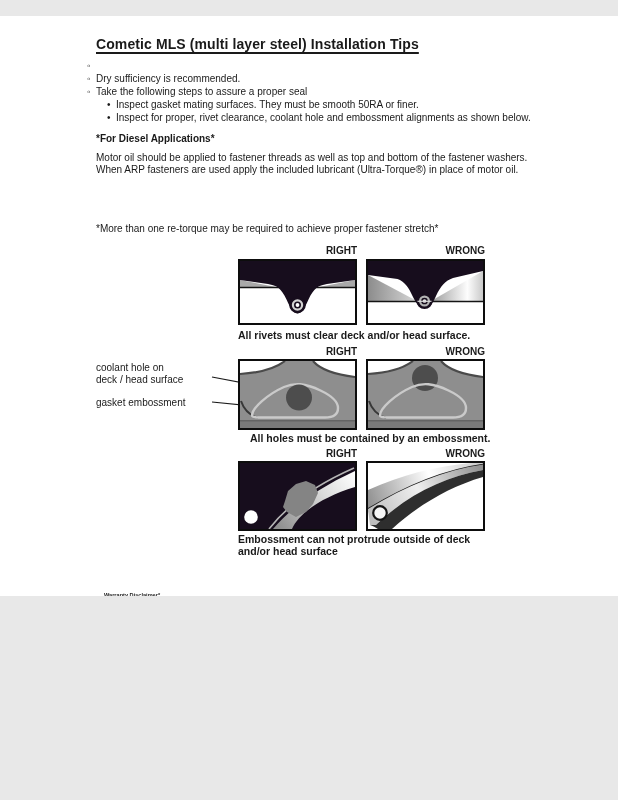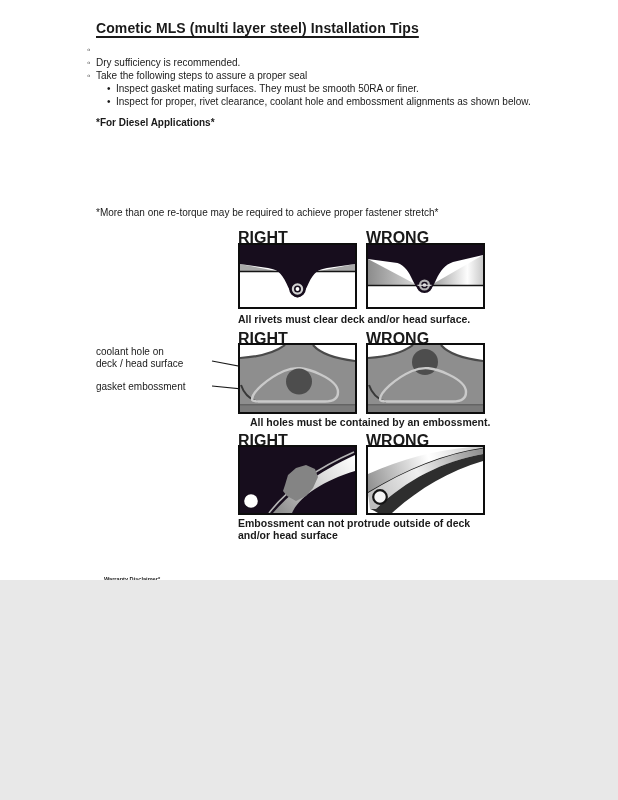--- a/index.html
+++ b/index.html
@@ -1,40 +1,40 @@
 <!DOCTYPE html>
 <html><head>
 <meta charset="utf-8">
 <style>
   html,body { margin:0; padding:0; background:#e8e8e8; }
   .page {
     position:relative; width:618px; height:580px; background:#ffffff;
     font-family:"Liberation Sans", sans-serif; color:#1a1a1a; overflow:hidden;
-    margin:0 auto;
+    margin:16px auto;
   }
   .abs { position:absolute; }
 
   .doc-title {
     left:96px; top:20px; font-size:14px; font-weight:bold;
     text-decoration:underline; text-underline-offset:3px; text-decoration-thickness:1.5px;
     letter-spacing:0.1px;
   }
 
   .bullets { left:87px; top:43px; font-size:10px; line-height:13px; }
   .b-row { display:flex; align-items:flex-start; }
   .b-ico { width:9px; flex:0 0 9px; font-size:10px; }
   .b-row.sub { margin-left:20px; }
 
   .diesel-h { left:96px; top:117px; font-size:10px; font-weight:bold; }
   .para { left:96px; width:436px; font-size:10px; line-height:11.5px; white-space:pre-line; }
   .para.p1 { top:136px; }
   .para.p2 { top:165px; }
   .para.note { top:207px; }
 
-  .dg-title { width:119px; text-align:left; font-weight:bold; font-size:16px; }
+  .dg-title { width:119px; text-align:right; font-weight:bold; font-size:10px; }
   .dg-box { border:2px solid #0d0d0d; background:#fff; }
   .dg-box svg { display:block; }
   .caption { font-weight:bold; font-size:10.5px; line-height:12px; white-space:pre-line; }
   .lbl { font-size:10px; line-height:11.5px; text-align:left; width:116px; left:96px; white-space:pre-line; }
 
   .disclaimer { left:104px; top:576px; width:440px; font-size:5.6px; line-height:7.2px; color:#232323; }
   .disclaimer .d-h { font-weight:bold; margin:0 0 7px 0; }
   .disclaimer p { margin:0 0 7px 0; white-space:pre-line; }
 
   .footer-code { left:388px; top:755px; font-size:13.5px; color:#737373; letter-spacing:0.2px; }
@@ -62,20 +62,22 @@
       <span class="b-ico">•</span>
       <span>Inspect gasket mating surfaces.  They must be smooth 50RA or finer.</span>
     </div>
     <div class="b-row sub">
       <span class="b-ico">•</span>
       <span>Inspect for proper, rivet clearance, coolant hole and embossment alignments as shown below.</span>
     </div>
   </div>
 
   <div class="abs diesel-h">*For Diesel Applications*</div>
+  <div class="abs para p1">Motor oil should be applied to fastener threads as well as top and bottom of the fastener washers.
+When ARP fasteners are used apply the included lubricant (Ultra-Torque®) in place of motor oil.</div>
   <div class="abs para note">*More than one re-torque may be required to achieve proper fastener stretch*</div>
 
   <div class="abs dg-title" style="left:238px; top:229px;">RIGHT</div>
   <div class="abs dg-title" style="left:366px; top:229px;">WRONG</div>
 
   <div class="abs dg-box" style="left:238px; top:243px;">
     <svg width="115" height="62" viewBox="0 0 115 62" xmlns="http://www.w3.org/2000/svg">
       <rect x="0" y="0" width="115" height="62" fill="#ffffff"></rect>
       <polygon points="0,19 36,26 0,26" fill="#a9a9a9"></polygon>
       <polygon points="115,19 79,26 115,26" fill="#a9a9a9"></polygon>

